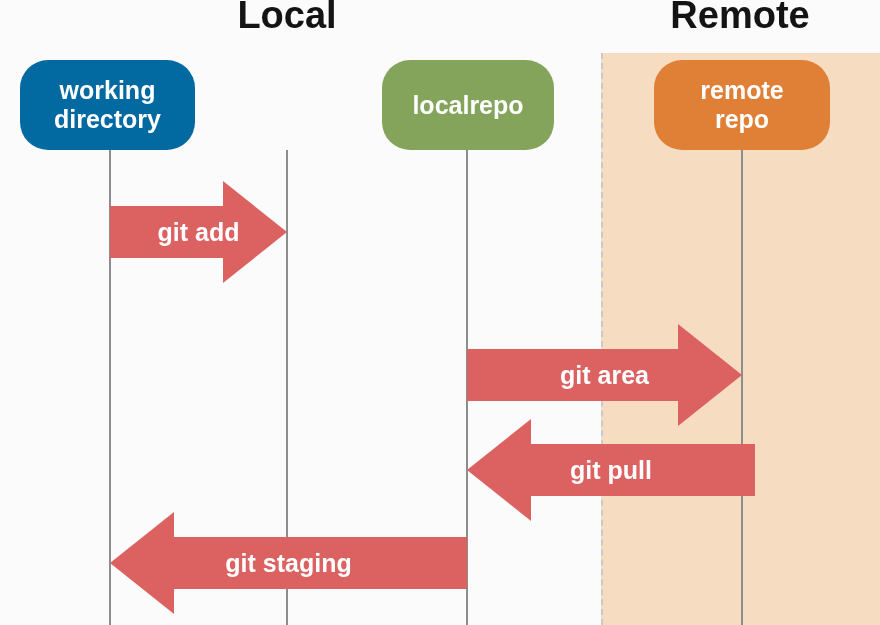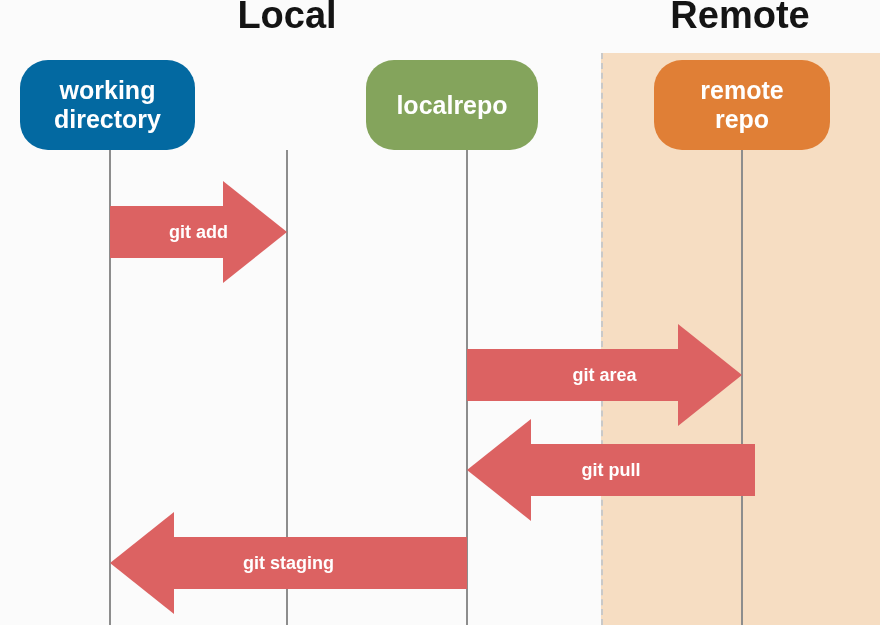--- a/index.html
+++ b/index.html
@@ -53,21 +53,21 @@
     border-radius:28px;
     color:#ffffff;
     font-size:25px; font-weight:bold;
     line-height:1.15;
     display:flex; align-items:center; justify-content:center;
     text-align:center;
     white-space:pre-line;
   }
   .n-1 { left:20px;  width:175px; }
   .n-2 { left:203px; width:172px; }
-  .n-3 { left:366px; width:172px; }
+  .n-3 { left:382px; width:172px; }
   .n-4 { left:654px; width:176px; }
 
   
   .arrow { position:absolute; height:102px; }
   .arrow .body {
     position:absolute;
     top:25px; height:52px;
     background:#dc6262;
   }
   .arrow.right .body { left:0; right:63px; }
@@ -79,21 +79,21 @@
     border-bottom:51px solid transparent;
   }
   .arrow.right .head { right:0; border-left:64px solid #dc6262; }
   .arrow.left  .head { left:0;  border-right:64px solid #dc6262; }
   .arrow .label {
     position:absolute;
     left:0; right:0; top:0;
     height:102px; line-height:102px;
     text-align:center;
     color:#ffffff;
-    font-size:18px; font-weight:bold;
+    font-size:25px; font-weight:bold;
     white-space:nowrap;
   }
   .a-add      { left:110px; width:177px; top:181px; }
   .a-commit   { left:287px; width:180px; top:271px; }
   .a-push     { left:467px; width:275px; top:324px; }
   .a-pull     { left:467px; width:288px; top:419px; }
   .a-checkout { left:110px; width:357px; top:512px; }
 </style>
 </head>
 <body>

